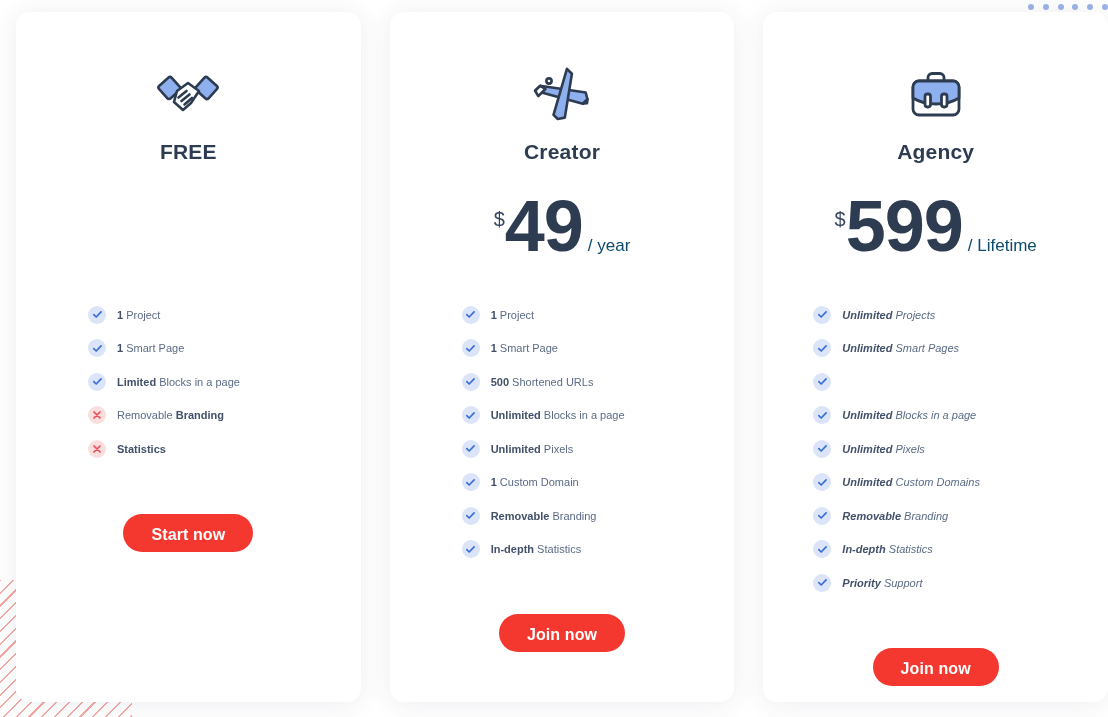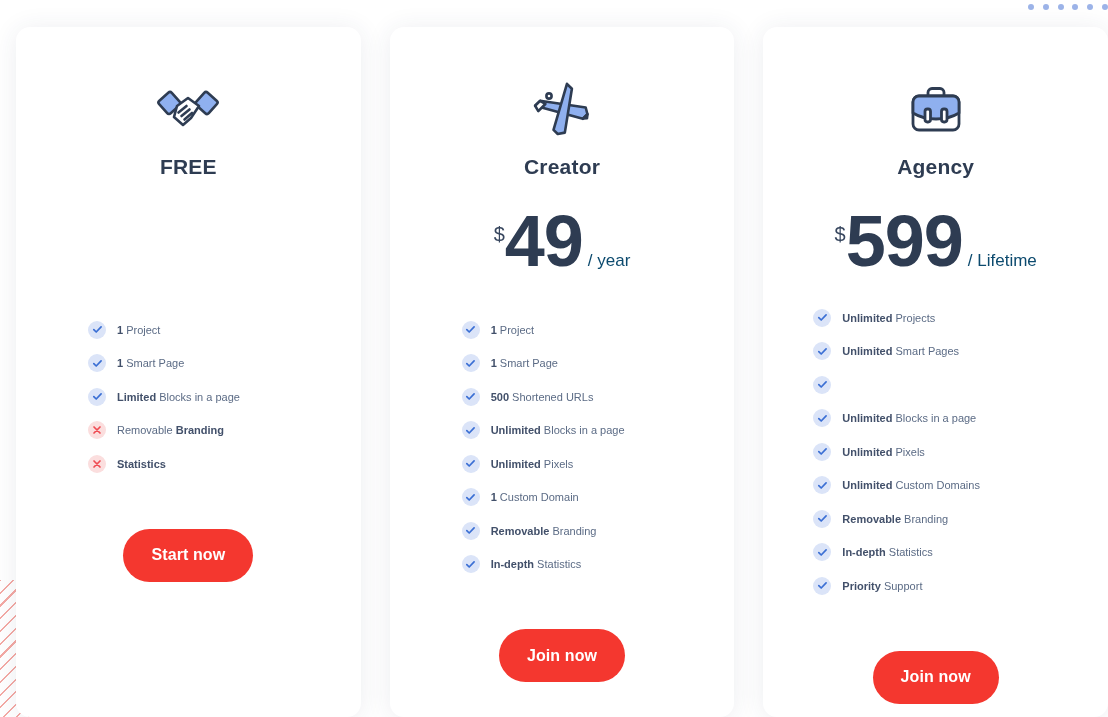--- a/index.html
+++ b/index.html
@@ -56,21 +56,21 @@
     height: 114px;
     background: #ffffff;
     z-index: 0;
   }
 
   
   .pricing-wrap {
     position: relative;
     z-index: 2;
     display: flex;
-    align-items: flex-end;
+    align-items: flex-start;
     height: 717px;
   }
 
   .plan-card {
     position: relative;
     background: #ffffff;
     border-radius: 14px;
     box-sizing: border-box;
     height: 690px;
     margin-top: 12px;
@@ -140,21 +140,21 @@
   .feature-list {
     margin: 0;
     padding: 0;
     list-style: none;
     width: 100%;
     box-sizing: border-box;
     padding-left: 72px;
   }
   .free-list    { margin-top: 22px; }
   .creator-list { margin-top: 22px; }
-  .agency-list  { margin-top: 10px; padding-left: 50px; }
+  .agency-list  { margin-top: 22px; padding-left: 50px; font-style: italic; }
 
   .feature-item {
     display: flex;
     align-items: center;
     height: 33.5px;
     font-size: 11px;
     color: #5b6b85;
   }
   .feature-badge {
     flex: 0 0 auto;
@@ -186,21 +186,21 @@
 
   .cta-button {
     border: none;
     background: #f4372f;
     color: #ffffff;
     font-family: "Liberation Sans", sans-serif;
     font-size: 16px;
     font-weight: bold;
     border-radius: 40px;
     padding: 12px 28px;
-    height: 53px;
+    height: 38px;
     min-width: 125px;
     cursor: pointer;
     letter-spacing: .1px;
   }
 </style>
 </head>
 <body>
 
 <div class="deco-dots">
     <i></i>

